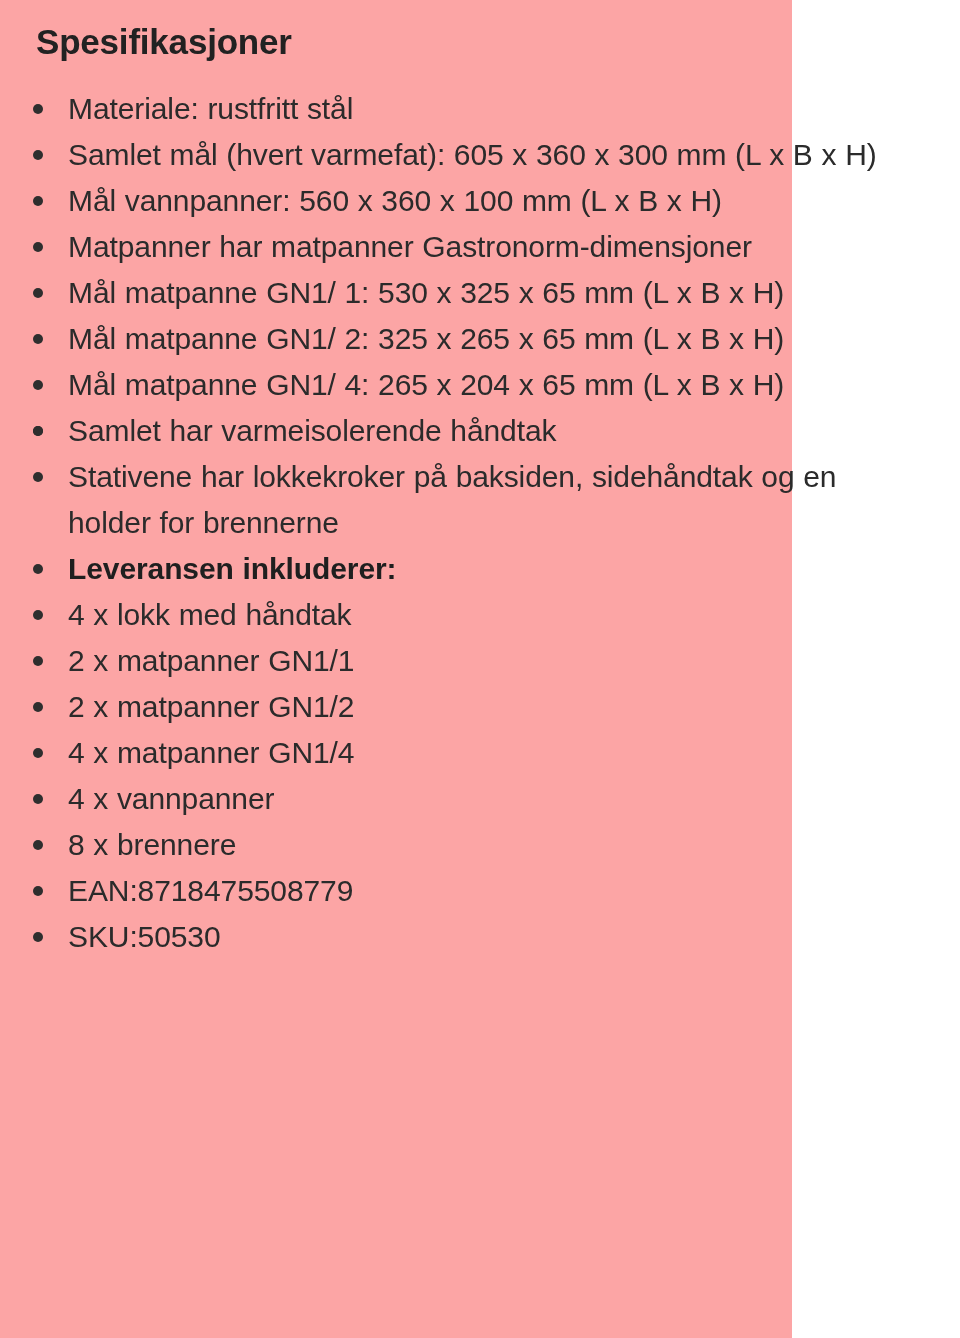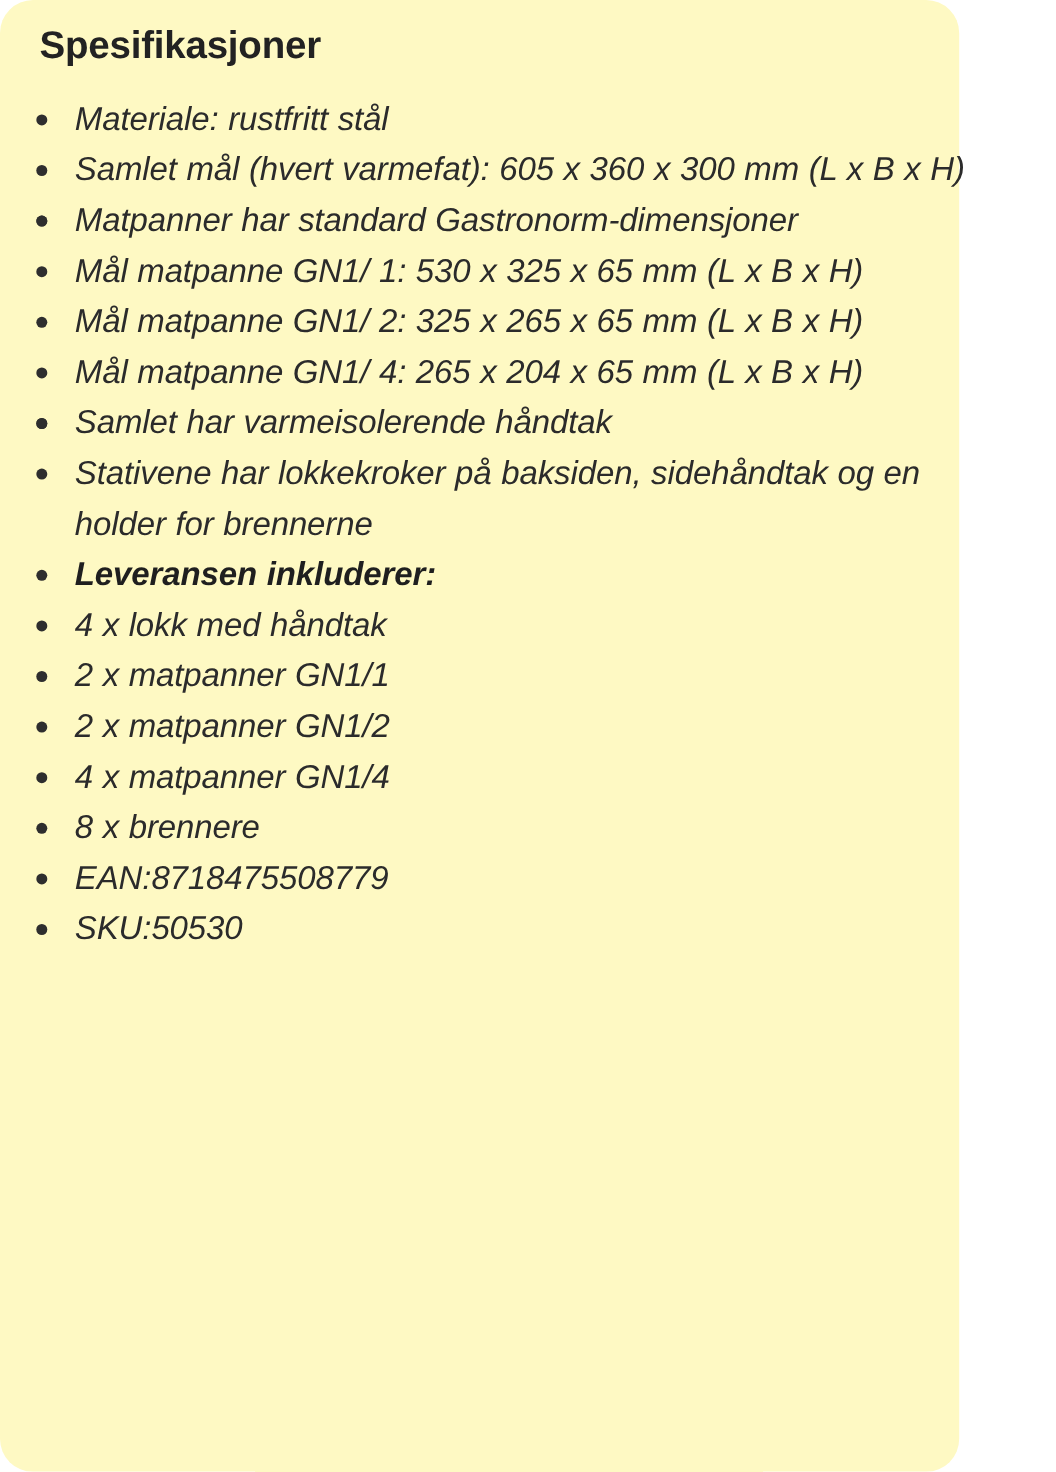--- a/index.html
+++ b/index.html
@@ -12,25 +12,24 @@
     width: 960px;
     height: 1338px;
     overflow: hidden;
     font-family: "Liberation Sans", "DejaVu Sans", sans-serif;
     color: #2b2b2b;
     -webkit-font-smoothing: antialiased;
   }
 
   #spec-panel {
     box-sizing: border-box;
-    width: 872px;
+    width: 792px;
     height: 1338px;
     padding: 0;
-    background: #fef9c3;
-    border-radius: 30px;
+    background: #fca5a5;
   }
 
   #spec-heading {
     margin: 0;
     padding: 0;
     position: relative;
     top: 20px;
     left: 36px;
     font-size: 35px;
     line-height: 44px;
@@ -71,45 +70,45 @@
     background: #2e2e2e;
   }
 
   #spec-list li.bold-item .item-text {
     font-weight: bold;
     color: #1f1f1f;
   }
 
   .item-text {
     display: block;
-    font-style: italic;
   }
 </style>
 </head>
 <body>
 
 <div id="spec-panel">
 
   <h1 id="spec-heading">Spesifikasjoner</h1>
 
   <ul id="spec-list">
       <li>
         <span class="bullet-dot"></span>
         <span class="item-text">Materiale: rustfritt stål</span>
       </li>
       <li>
         <span class="bullet-dot"></span>
         <span class="item-text">Samlet mål (hvert varmefat): 605 x 360 x 300 mm (L x B x H)</span>
       </li>
       <li>
         <span class="bullet-dot"></span>
+        <span class="item-text">Mål vannpanner: 560 x 360 x 100 mm (L x B x H)</span>
       </li>
       <li>
         <span class="bullet-dot"></span>
-        <span class="item-text">Matpanner har standard Gastronorm-dimensjoner</span>
+        <span class="item-text">Matpanner har matpanner Gastronorm-dimensjoner</span>
       </li>
       <li>
         <span class="bullet-dot"></span>
         <span class="item-text">Mål matpanne GN1/ 1: 530 x 325 x 65 mm (L x B x H)</span>
       </li>
       <li>
         <span class="bullet-dot"></span>
         <span class="item-text">Mål matpanne GN1/ 2: 325 x 265 x 65 mm (L x B x H)</span>
       </li>
       <li>
@@ -142,20 +141,24 @@
       <li>
         <span class="bullet-dot"></span>
         <span class="item-text">2 x matpanner GN1/2</span>
       </li>
       <li>
         <span class="bullet-dot"></span>
         <span class="item-text">4 x matpanner GN1/4</span>
       </li>
       <li>
         <span class="bullet-dot"></span>
+        <span class="item-text">4 x vannpanner</span>
+      </li>
+      <li>
+        <span class="bullet-dot"></span>
         <span class="item-text">8 x brennere</span>
       </li>
       <li>
         <span class="bullet-dot"></span>
         <span class="item-text">EAN:8718475508779</span>
       </li>
       <li>
         <span class="bullet-dot"></span>
         <span class="item-text">SKU:50530</span>
       </li>

